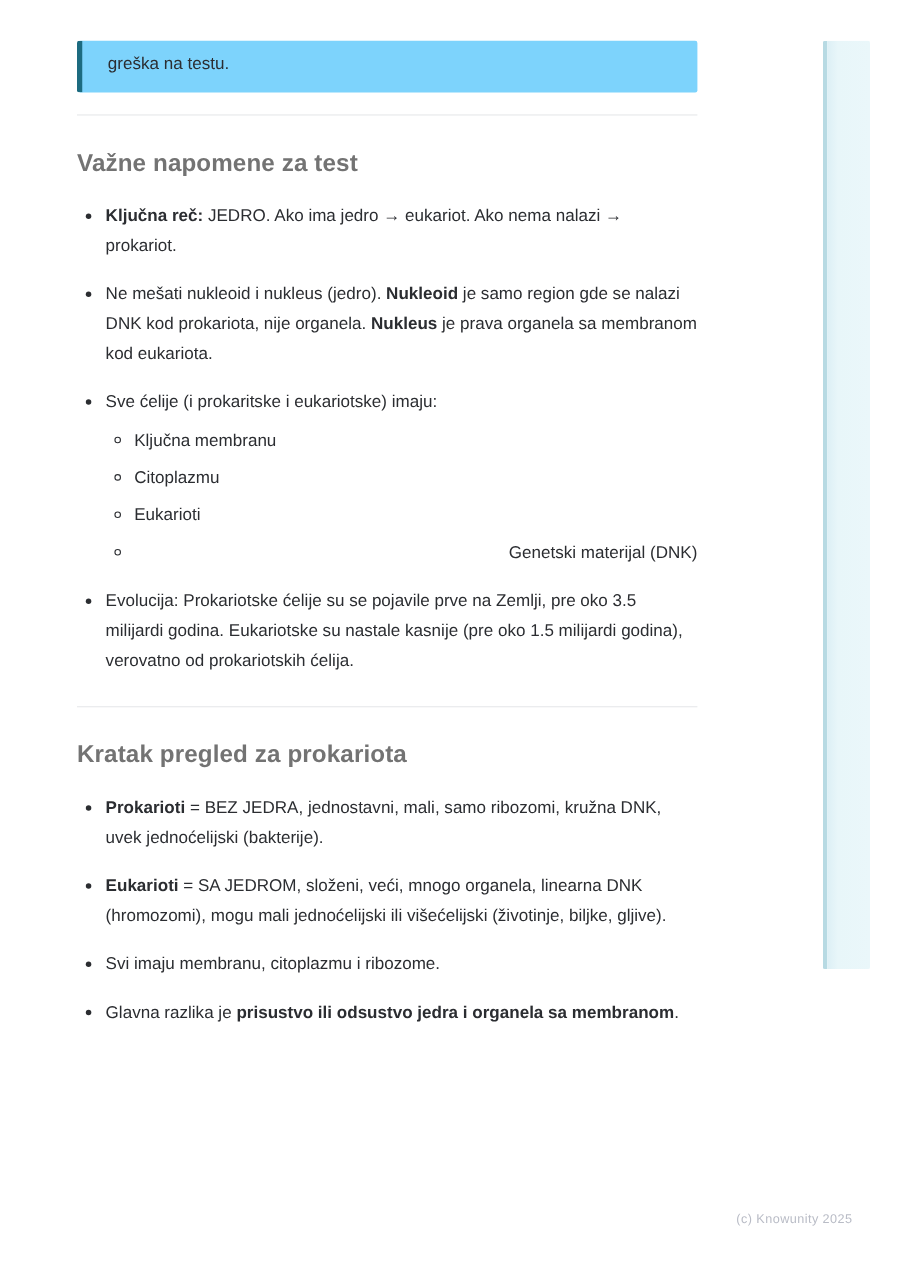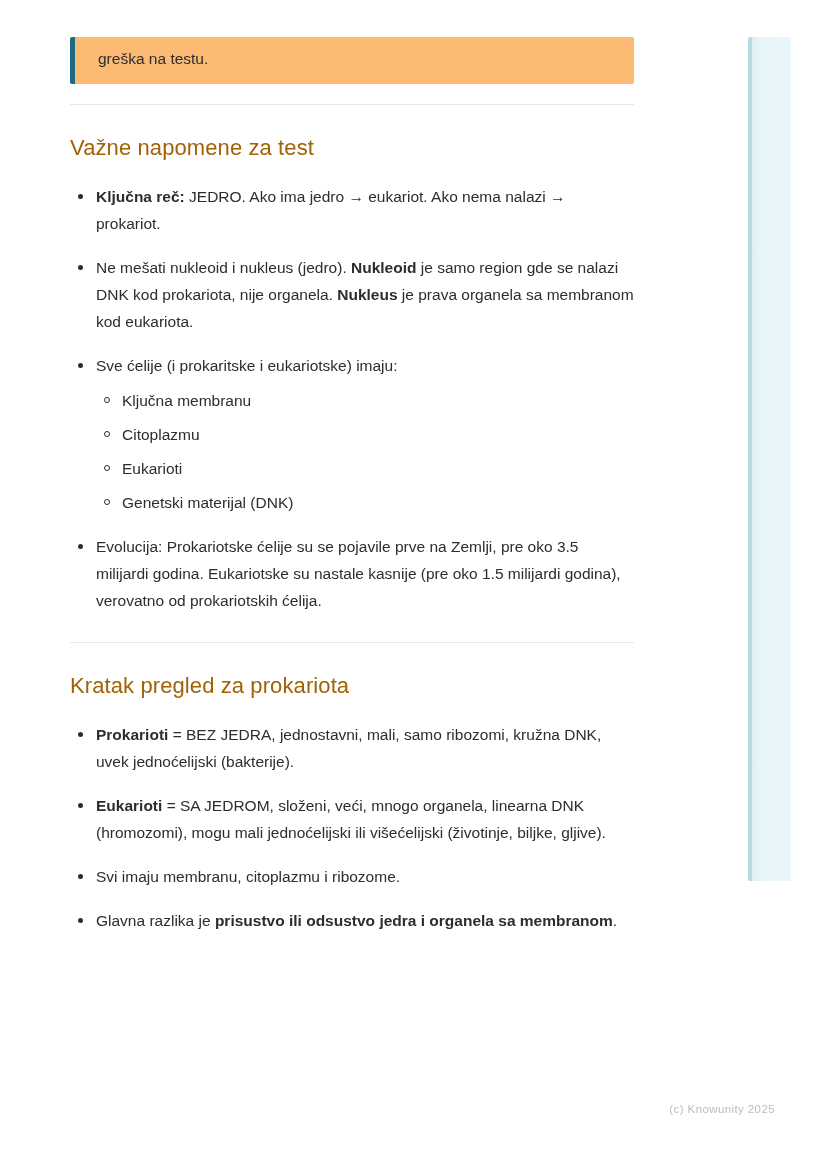--- a/index.html
+++ b/index.html
@@ -13,42 +13,42 @@
     overflow: hidden;
   }
   .content {
     position: absolute;
     left: 70px;
     top: 0;
     width: 564px;
   }
   .blockquote {
     margin-top: 37px;
-    background: #fdba74;
+    background: #7dd3fc;
     border-left: 5px solid #1c6b80;
     border-radius: 2px;
     padding: 13px 20px 17px 23px;
     margin-bottom: 20px;
   }
   .quote-text {
     font-size: 15.5px;
     line-height: 17px;
     color: #2b2d31;
   }
   hr.divider {
     border: none;
     border-top: 1px solid #e6e8ea;
     margin: 0;
   }
   h2.section-title {
     margin: 30px 0 22px 0;
     font-size: 22px;
     line-height: 26px;
-    font-weight: 400;
-    color: #a16207;
+    font-weight: 700;
+    color: #737373;
     letter-spacing: 0.1px;
   }
   ul.bullet-list {
     list-style: none;
     margin: 22px 0 28px 0;
     padding: 0;
   }
   ul.bullet-list > li {
     position: relative;
     padding-left: 26px;
@@ -72,21 +72,21 @@
     margin: 8px 0 0 0;
     padding: 0;
   }
   ul.sub-list > li {
     position: relative;
     padding-left: 26px;
     font-size: 15.5px;
     line-height: 27px;
     margin-bottom: 7px;
   }
-  ul.sub-list > li:last-child { margin-bottom: 0; }
+  ul.sub-list > li:last-child { margin-bottom: 0; text-align: right; }
   ul.sub-list > li::before {
     content: '';
     position: absolute;
     left: 8px;
     top: 10px;
     width: 4px;
     height: 4px;
     border-radius: 50%;
     background: transparent;
     border: 1.5px solid #2b2d31;

